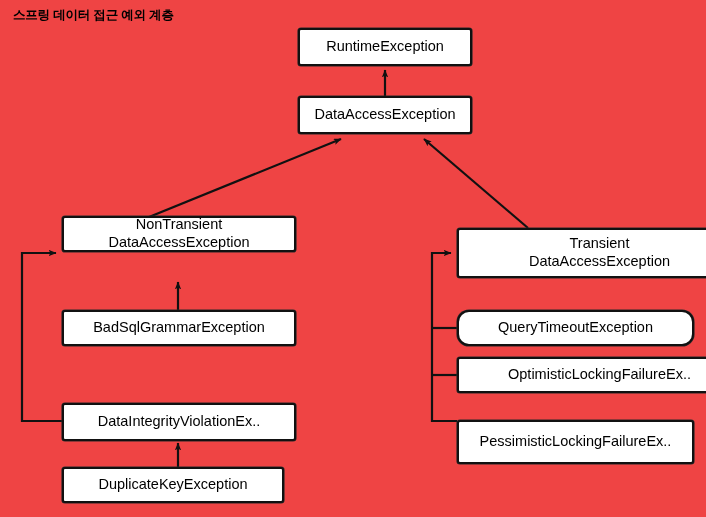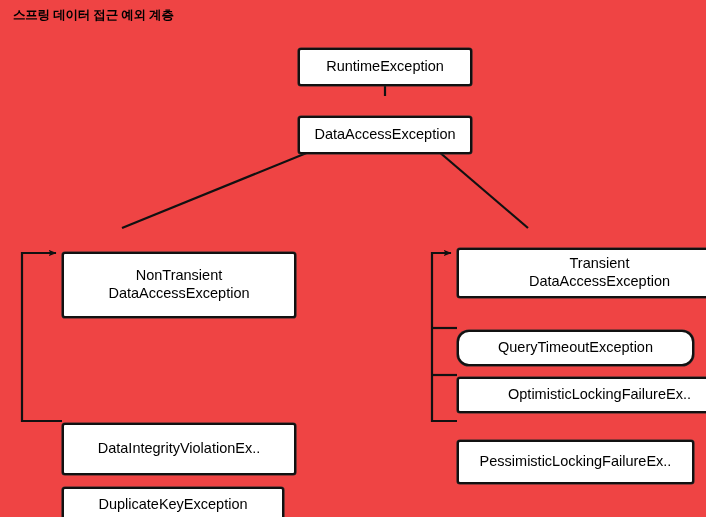--- a/index.html
+++ b/index.html
@@ -34,21 +34,20 @@
     box-shadow: 0 0 0 0.6px #2b2b2b;
     display: flex;
     align-items: center;
     justify-content: flex-start;
     text-align: center;
     color: #000000;
     font-size: 14.5px;
     line-height: 1.22;
     white-space: pre-line;
     padding: 16px 4px;
-    margin-top: 20px;
   }
   .node-label {
     display: block;
     width: 100%;
   }
   svg.edges {
     position: absolute;
     left: 0;
     top: 0;
     width: 706px;
@@ -102,27 +101,30 @@
   </svg>
 
   <div class="node" style="left:298px; top:28px; width:174px; height:38px;">
     <span class="node-label">RuntimeException</span>
   </div>
 
   <div class="node" style="left:298px; top:96px; width:174px; height:38px;">
     <span class="node-label">DataAccessException</span>
   </div>
 
-  <div class="node" style="left:62px; top:232px; width:234px; height:66px;">
+  <div class="node" style="left:62px; top:216px; width:234px; height:36px;">
     <span class="node-label">NonTransient
 DataAccessException</span>
   </div>
 
+  <div class="node" style="left:62px; top:310px; width:234px; height:36px;">
+    <span class="node-label">BadSqlGrammarException</span>
+  </div>
 
-  <div class="node" style="left:62px; top:403px; width:234px; height:52px;">
+  <div class="node" style="left:62px; top:403px; width:234px; height:38px;">
     <span class="node-label">DataIntegrityViolationEx..</span>
   </div>
 
   <div class="node" style="left:62px; top:467px; width:222px; height:36px;">
     <span class="node-label">DuplicateKeyException</span>
   </div>
 
   <div class="node" style="left:457px; top:228px; width:285px; height:50px;">
     <span class="node-label">Transient
 DataAccessException</span>

